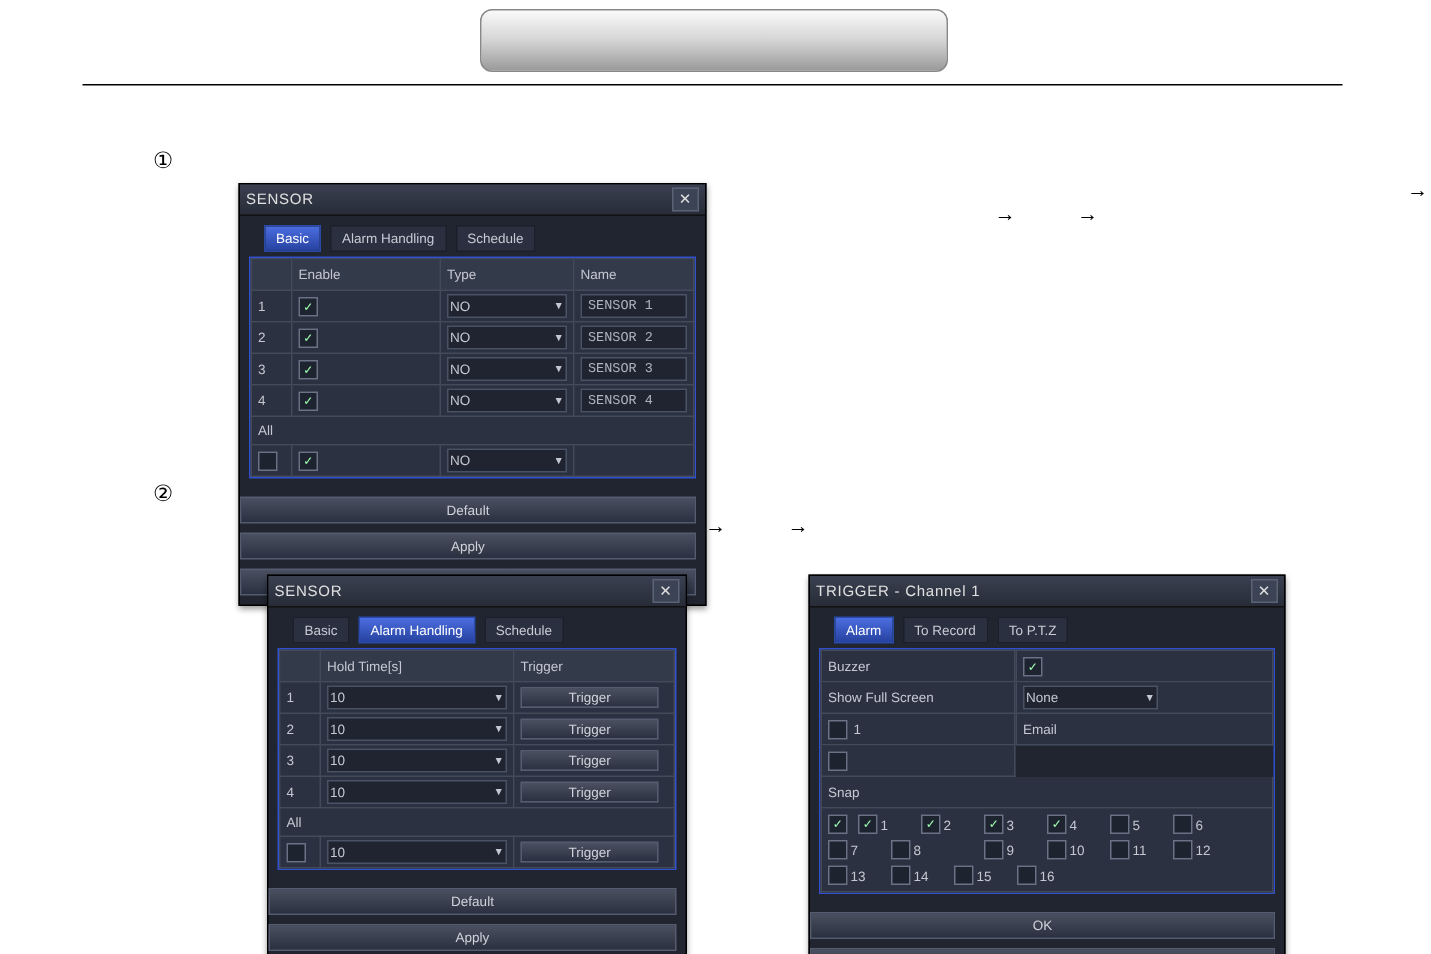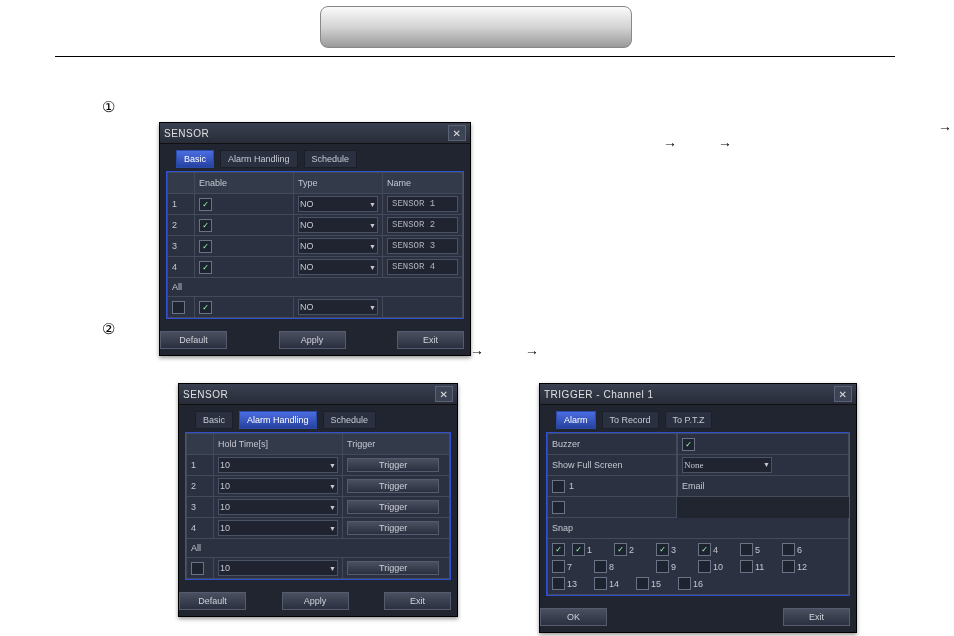--- a/index.html
+++ b/index.html
@@ -145,23 +145,24 @@
     color: #b0b3bd;
     padding: 1px 4px;
     font-size: 9px;
     height: 12px;
     display: flex;
     align-items: center;
     font-family: Liberation Mono, monospace;
   }
   .btn-row {
     display: flex;
-    justify-content: space-between;
+    justify-content: flex-end;
     gap: 6px;
     padding: 6px 6px 6px 0;
+    flex-direction: column;
   }
   .btn {
     background: linear-gradient(to bottom, #4a5060, #2a3040);
     border: 1px solid #555c70;
     color: #d0d2da;
     padding: 3px 10px;
     font-size: 9px;
     cursor: pointer;
     min-width: 45px;
     text-align: center;
@@ -433,21 +434,21 @@
   </div>
   <div class="inner-frame">
     <div class="tg-grid">
       <div class="tg-cell">Buzzer</div>
       <div class="tg-cell">
           <span class="chk">✓</span>
         </div>
 
       <div class="tg-cell">Show Full Screen</div>
       <div class="tg-cell">
-          <div class="drop" style="width:86px;font-family:Liberation Serif, serif;">
+          <div class="drop" style="width:86px;">
             <span>None</span>
             <span class="caret">▼</span>
           </div>
         </div>
 
       <div class="tg-cell">
           <span class="chk off">✓</span>
           <span style="margin-left:4px;">1</span>
         </div>
 

